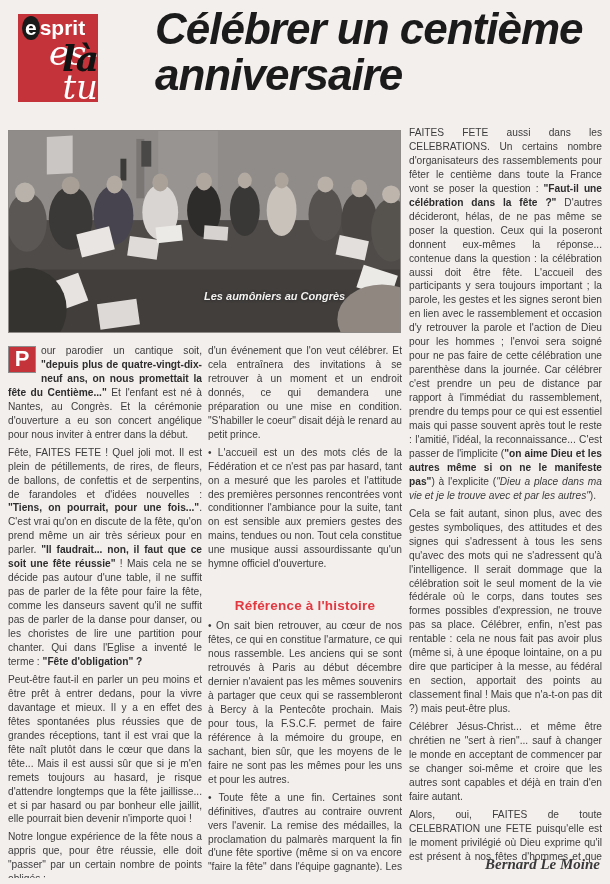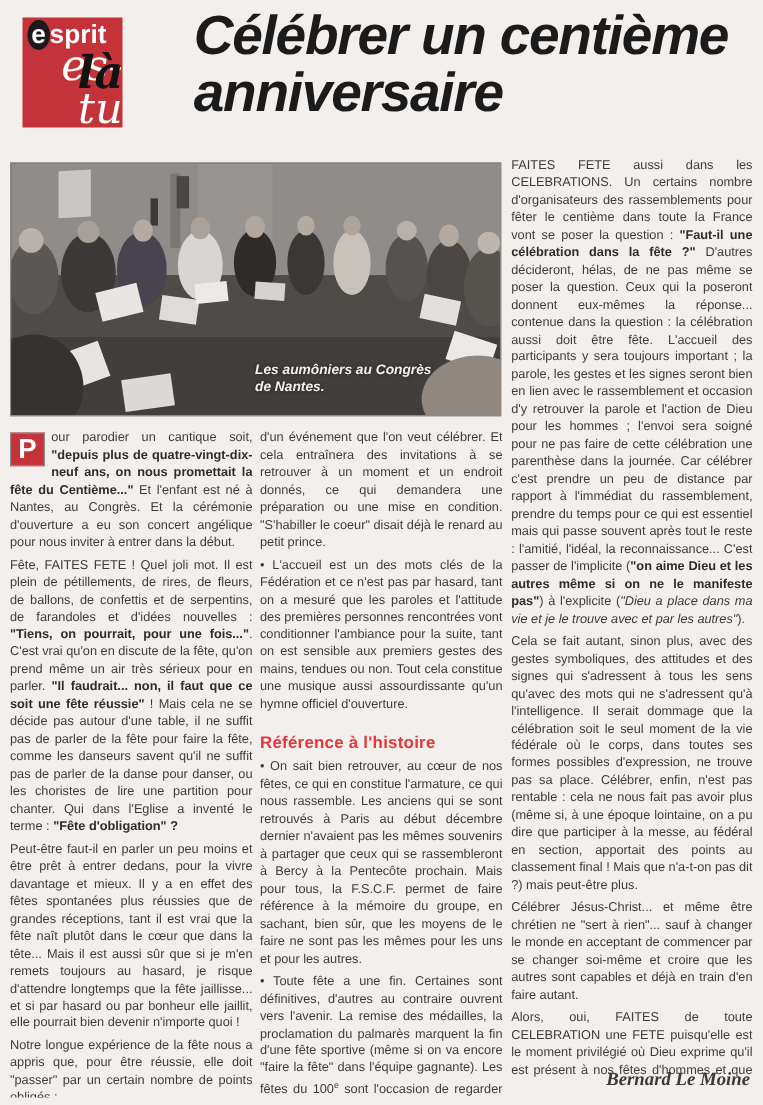--- a/index.html
+++ b/index.html
@@ -67,21 +67,21 @@
   .i{font-style:italic;}
   .sup{vertical-align:super;font-size:7px;}
   .dropcap{
     float:left;width:26px;height:25px;margin:2px 5px 0 0;
     background:#c5333a;border:1px solid #8c8c8c;
     color:#ffffff;font-weight:bold;font-size:22px;
     text-align:center;line-height:24px;
   }
   .sect-heading{
     font-weight:bold;font-size:13.5px;color:#e23840;
-    text-align:left;margin:16px 0 6px 0;letter-spacing:.2px;
+    text-align:center;margin:28px 0 6px 0;letter-spacing:.2px;
   }
   .author{
     position:absolute;right:10px;top:856px;
     font-family:"Liberation Serif",serif;
     font-weight:bold;font-style:italic;
     font-size:15px;color:#3a3a3a;
   }
 </style>
 </head>
 <body>
@@ -142,21 +142,20 @@
     <rect x="330" y="108" width="30" height="20" fill="#e2dfdc" transform="rotate(12 345 118)"></rect>
     <rect x="352" y="140" width="36" height="24" fill="#eceae7" transform="rotate(18 370 152)"></rect>
     <rect x="30" y="150" width="46" height="30" fill="#e6e3e0" transform="rotate(-20 53 165)"></rect>
     <rect x="90" y="172" width="40" height="26" fill="#dcd9d6" transform="rotate(-8 110 185)"></rect>
 
     <ellipse cx="18" cy="180" rx="40" ry="42" fill="#35332f"></ellipse>
     <ellipse cx="375" cy="190" rx="45" ry="35" fill="#8f8780"></ellipse>
   </svg>
   <div class="photo-caption">
     <div>Les aumôniers au Congrès</div>
-    <div>de Nantes.</div>
   </div>
 </div>
 
 <div class="col" id="col1">
     <p><span class="dropcap">P</span><span>our parodier un cantique soit, </span><span class="b">"depuis plus de quatre-vingt-dix-neuf ans, on nous promettait la fête du Centième..."</span><span> Et l'enfant est né à Nantes, au Congrès. Et la cérémonie d'ouverture a eu son concert angélique pour nous inviter à entrer dans la début.</span></p>
     <p><span>Fête, FAITES FETE !  Quel joli mot. Il est plein de pétillements, de rires, de fleurs, de ballons, de confettis et de serpentins, de farandoles et d'idées nouvelles : </span><span class="b">"Tiens, on pourrait, pour une fois..."</span><span>. C'est vrai qu'on en discute de la fête, qu'on prend même un air très sérieux pour en parler. </span><span class="b">"Il faudrait... non, il faut que ce soit une fête réussie"</span><span> ! Mais cela ne se décide pas autour d'une table, il ne suffit pas de parler de la fête pour faire la fête, comme les danseurs savent qu'il ne suffit pas de parler de la danse pour danser, ou les choristes de lire une partition pour chanter. Qui dans l'Eglise a inventé le terme : </span><span class="b">"Fête d'obligation" ?</span></p>
     <p><span>Peut-être faut-il en parler un peu moins et être prêt à entrer dedans, pour la vivre davantage et mieux. Il y a en effet des fêtes spontanées plus réussies que de grandes réceptions, tant il est vrai que la fête naît plutôt dans le cœur que dans la tête... Mais il est aussi sûr que si je m'en remets toujours au hasard, je risque d'attendre longtemps que la fête jaillisse... et si par hasard ou par bonheur elle jaillit, elle pourrait bien devenir n'importe quoi !</span></p>
     <p><span>Notre longue expérience de la fête nous a appris que, pour être réussie, elle doit "passer" par un certain nombre de points obligés :</span></p>
   </div>
 <div class="col" id="col2">

